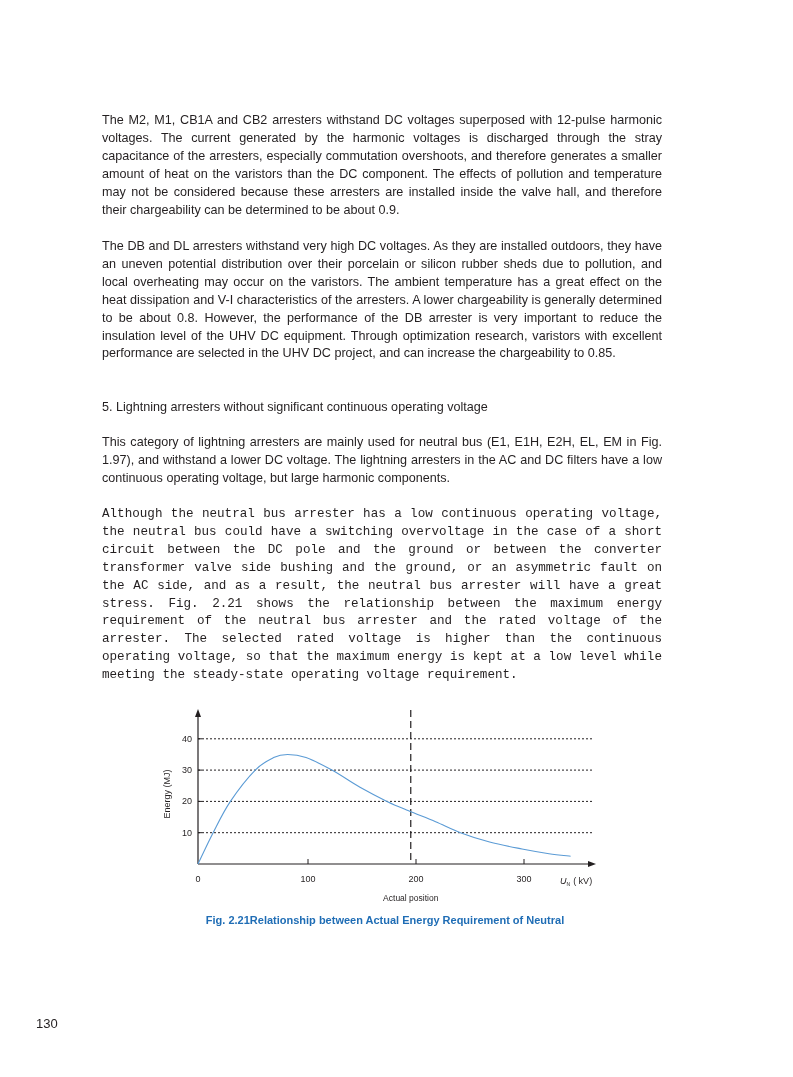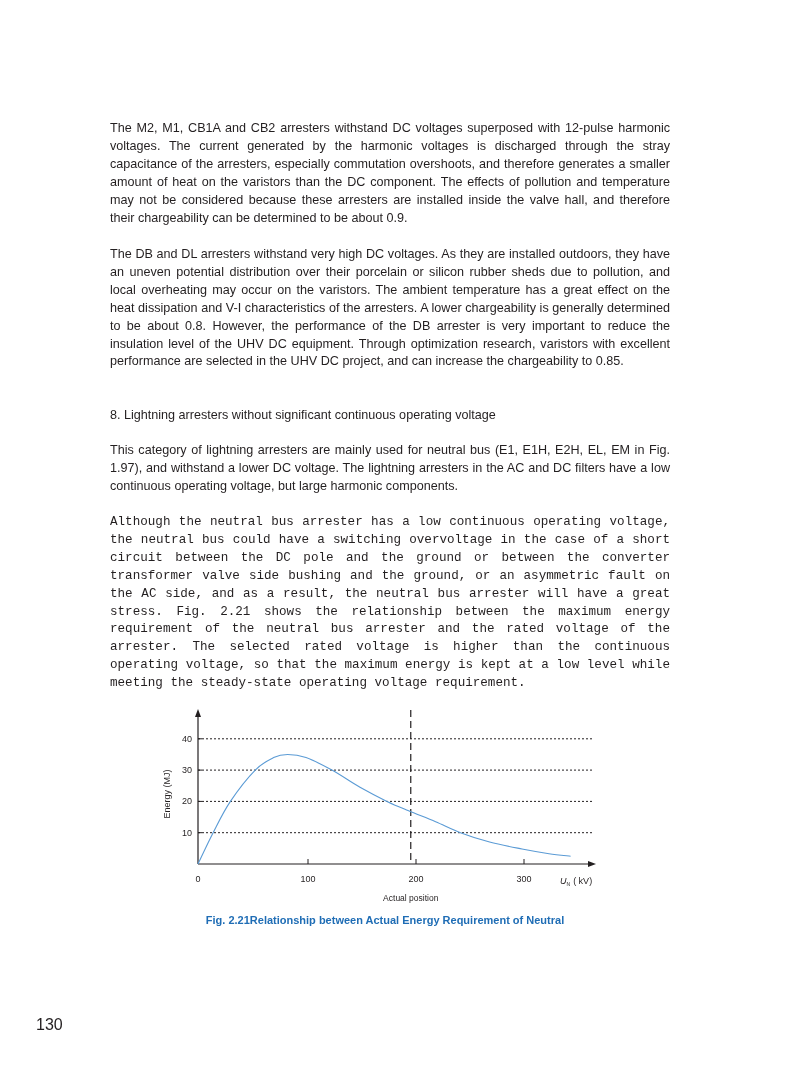--- a/index.html
+++ b/index.html
@@ -1,37 +1,37 @@
 <!DOCTYPE html>
 <html><head>
 <meta charset="utf-8">
 <style>
   html, body { margin: 0; padding: 0; background: #ffffff; }
   body { width: 793px; height: 1077px; position: relative; overflow: hidden;
          font-family: "Liberation Sans", sans-serif; color: #231f20; }
   .para { position: absolute; left: 102px; width: 560px; font-size: 12.6px;
-          line-height: 17.9px; text-align: justify; text-align-last: left; margin: 8px; }
+          line-height: 17.9px; text-align: justify; text-align-last: left; margin: 0; }
   .p1 { top: 112px; }
   .p2 { top: 238px; }
   .h2 { top: 399px; }
   .p3 { top: 434px; }
   .p4 { top: 506px; font-family: Liberation Mono, monospace; }
   .chart { position: absolute; left: 150px; top: 700px; }
   .caption { position: absolute; left: 170px; top: 912px; width: 430px;
              text-align: center; color: #1f6db5; font-weight: bold; font-size: 11px; line-height: 16px; }
   .caption .num { }
-  .page-num { position: absolute; left: 36px; top: 1016px; font-size: 16px; }
+  .page-num { position: absolute; left: 36px; top: 1016px; font-size: 13px; }
   svg text { font-family: "Liberation Sans", sans-serif; fill: #231f20; }
 </style>
 </head>
 <body>
 
 <p class="para p1">The M2, M1, CB1A and CB2 arresters withstand DC voltages superposed with 12-pulse harmonic voltages. The current generated by the harmonic voltages is discharged through the stray capacitance of the arresters, especially commutation overshoots, and therefore generates a smaller amount of heat on the varistors than the DC component. The effects of pollution and temperature may not be considered because these arresters are installed inside the valve hall, and therefore their chargeability can be determined to be about 0.9.</p>
 <p class="para p2">The DB and DL arresters withstand very high DC voltages. As they are installed outdoors, they have an uneven potential distribution over their porcelain or silicon rubber sheds due to pollution, and local overheating may occur on the varistors. The ambient temperature has a great effect on the heat dissipation and V-I characteristics of the arresters. A lower chargeability is generally determined to be about 0.8. However, the performance of the DB arrester is very important to reduce the insulation level of the UHV DC equipment. Through optimization research, varistors with excellent performance are selected in the UHV DC project, and can increase the chargeability to 0.85.</p>
-<p class="para h2">8. Lightning arresters without significant continuous operating voltage</p>
+<p class="para h2">5. Lightning arresters without significant continuous operating voltage</p>
 <p class="para p3">This category of lightning arresters are mainly used for neutral bus (E1, E1H, E2H, EL, EM in Fig. 1.97), and withstand a lower DC voltage. The lightning arresters in the AC and DC filters have a low continuous operating voltage, but large harmonic components.</p>
 <p class="para p4">Although the neutral bus arrester has a low continuous operating voltage, the neutral bus could have a switching overvoltage in the case of a short circuit between the DC pole and the ground or between the converter transformer valve side bushing and the ground, or an asymmetric fault on the AC side, and as a result, the neutral bus arrester will have a great stress. Fig. 2.21 shows the relationship between the maximum energy requirement of the neutral bus arrester and the rated voltage of the arrester. The selected rated voltage is higher than the continuous operating voltage, so that the maximum energy is kept at a low level while meeting the steady-state operating voltage requirement.</p>
 
 <svg class="chart" width="460" height="210" viewBox="0 0 460 210">
   <g id="grid">
       <line x1="48" y1="132.7" x2="442" y2="132.7" stroke="#231f20" stroke-width="1" stroke-dasharray="2,2"></line>
       <line x1="48" y1="101.4" x2="442" y2="101.4" stroke="#231f20" stroke-width="1" stroke-dasharray="2,2"></line>
       <line x1="48" y1="70.10000000000001" x2="442" y2="70.10000000000001" stroke="#231f20" stroke-width="1" stroke-dasharray="2,2"></line>
       <line x1="48" y1="38.80000000000001" x2="442" y2="38.80000000000001" stroke="#231f20" stroke-width="1" stroke-dasharray="2,2"></line>
     </g>

